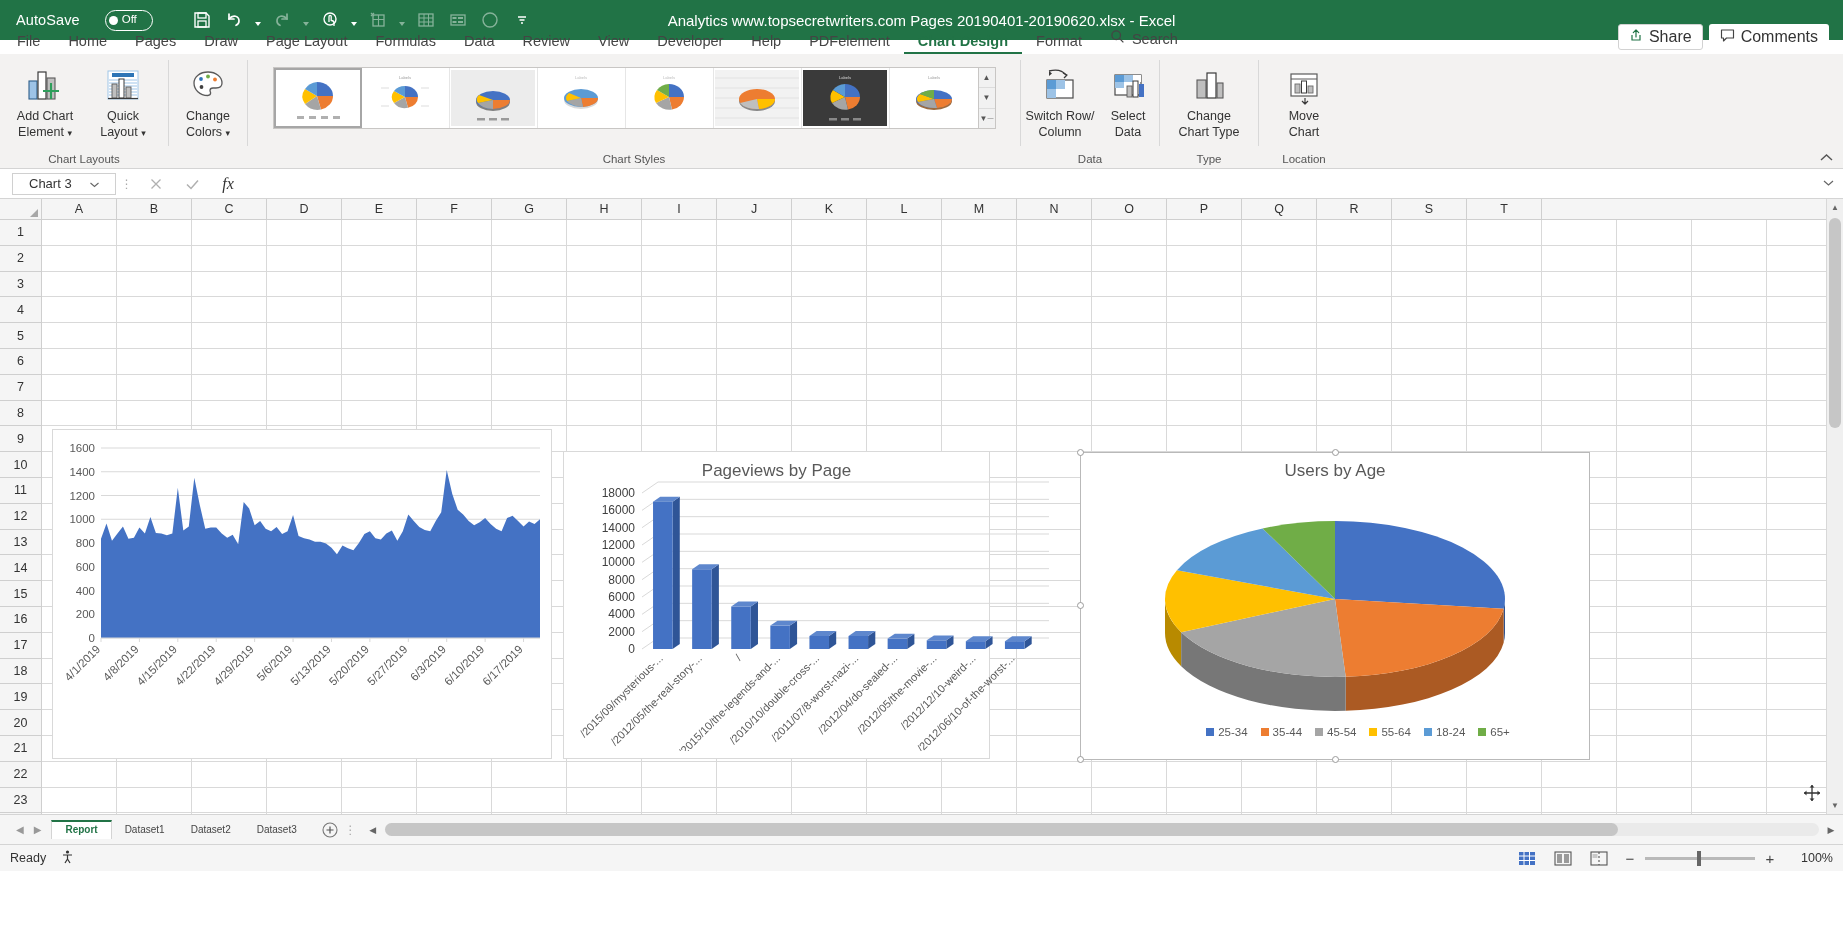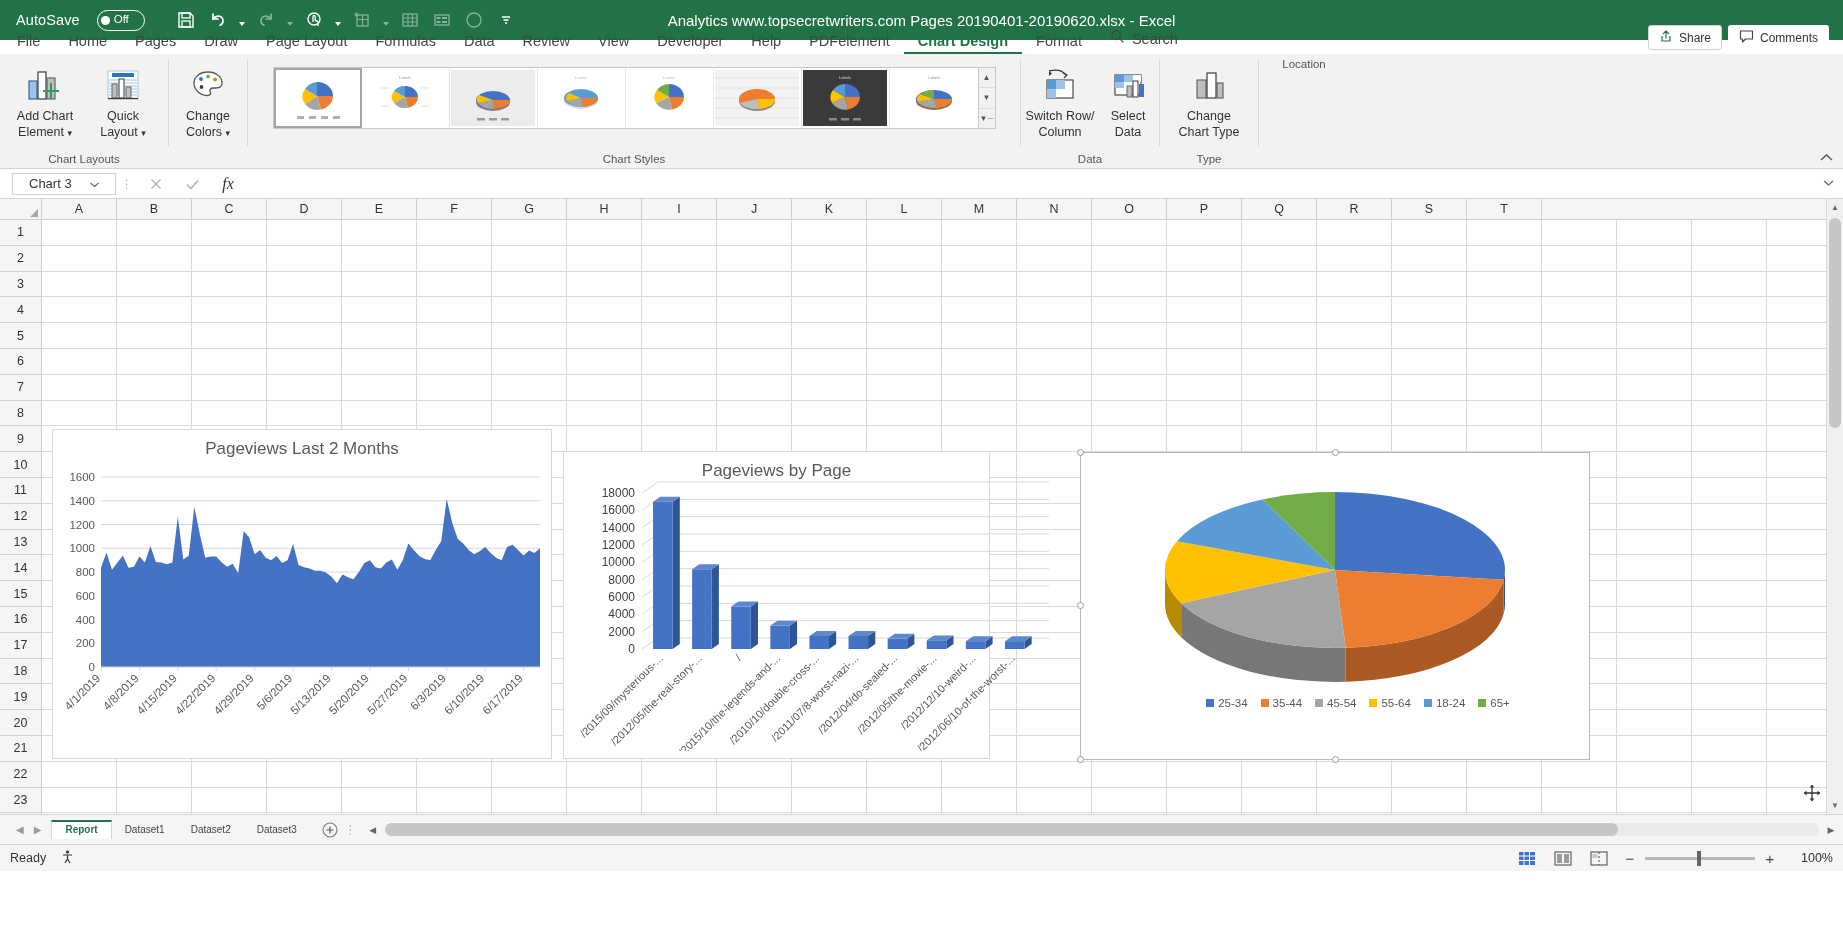--- a/index.html
+++ b/index.html
@@ -8,21 +8,21 @@
     width:1843px; height:943px; overflow:hidden;
     font-family:"Liberation Sans", sans-serif;
     background:#fff; position:relative;
     -webkit-font-smoothing:antialiased;
   }
   
   .titlebar{
     height:40px; background:#217346; display:flex; align-items:center;
     position:relative; color:#fff; font-size:14.5px;
   }
-  .tb-left{ display:flex; align-items:center; gap:8px; padding-left:16px; }
+  .tb-left{ display:flex; align-items:center; gap:16px; padding-left:16px; }
   .autosave-label{ font-size:14.5px; color:#fff; margin-right:9px; letter-spacing:.1px;}
   .toggle{
     width:48px;height:21px;border:1.6px solid #fff;border-radius:11px;
     display:flex;align-items:center;padding:0 3px;gap:4px;
   }
   .toggle .knob{width:9px;height:9px;border-radius:50%;background:#fff;}
   .toggle .state{font-size:11.5px;color:#fff;line-height:1;}
   .qat{ display:flex; align-items:center; margin-left:18px; gap:2px;}
   .qat-btn{
     width:30px;height:30px;display:flex;align-items:center;justify-content:center;
@@ -55,21 +55,21 @@
   }
   .tab{
     font-size:14.5px; color:#444; padding:0 14px 6px 14px; cursor:pointer; white-space:nowrap;
     line-height:1;
   }
   .tab.active{ color:#217346; font-weight:bold; border-bottom:2.5px solid #217346; padding-bottom:4px;}
   .search-wrap{ display:flex;align-items:center;gap:7px;padding:0 12px 6px 14px;cursor:text;}
   .search-wrap .txt{font-size:14.5px;color:#444;}
   .tabbar-right{ margin-left:auto; display:flex; align-items:center; gap:6px; padding:0 14px 4px 0;}
   .ribbon-btn{
-    display:flex;align-items:center;gap:6px;font-size:12px;color:#333;
+    display:flex;align-items:center;gap:6px;font-size:16px;color:#333;
     border:1px solid #d2d2d2;border-radius:3px;padding:3px 10px;background:#fff;cursor:pointer;
   }
   .ribbon-btn.noborder{border-color:transparent;}
 
   
   .ribbon{
     height:115px; background:#f3f2f1; border-bottom:1px solid #d4d4d4;
     display:flex; align-items:stretch; position:relative;
   }
   .rgroup{ display:flex; flex-direction:column; align-items:center; position:relative; padding:4px 0 0 0;}
@@ -573,20 +573,36 @@
         <span class="lbl">Change</span>
         <span class="lbl">Chart Type</span>
       </div>
     </div>
     <div class="rgroup-label">Type</div>
   </div>
 
   <div class="rsep"></div>
 
   <div class="rgroup" style="width:90px;">
+    <div class="rgroup-body">
+      <div class="bigbtn" style="width:84px;">
+        <span class="ico">
+          <svg width="42" height="38" viewBox="0 0 42 38">
+            <rect x="8" y="7" width="26" height="22" fill="#fff" stroke="#5a5a5a" stroke-width="1.2"></rect>
+            <path d="M8 12h26" stroke="#5a5a5a" stroke-width="1"></path>
+            <rect x="12" y="17" width="5" height="9" fill="#bfbfbf" stroke="#6a6a6a" stroke-width=".9"></rect>
+            <rect x="18.5" y="14" width="5" height="12" fill="#fff" stroke="#3a3a3a" stroke-width="1"></rect>
+            <rect x="25" y="19" width="5" height="7" fill="#bfbfbf" stroke="#6a6a6a" stroke-width=".9"></rect>
+            <path d="M22 31v5M19 34l3 3 3-3" fill="none" stroke="#3a3a3a" stroke-width="1.2" stroke-linejoin="round"></path>
+          </svg>
+        </span>
+        <span class="lbl">Move</span>
+        <span class="lbl">Chart</span>
+      </div>
+    </div>
     <div class="rgroup-label">Location</div>
   </div>
 
   <div class="collapse-ribbon">
     <svg width="13" height="9" viewBox="0 0 13 9">
         <path d="M1 7l5.5-5L12 7" fill="none" stroke="#555" stroke-width="1.4"></path>
       </svg>
   </div>
 </div>
 
@@ -670,21 +686,20 @@
         <div class="rowcell">19</div>
         <div class="rowcell">20</div>
         <div class="rowcell">21</div>
         <div class="rowcell">22</div>
         <div class="rowcell">23</div>
       </div>
     <div class="cells"></div>
   </div>
 
   <div class="chartobj bordered" style="left:52px; top:230px; width:500px; height:330px;">
-    <div class="chart-title">Pageviews Last 2 Months</div>
     <svg width="500" height="290" viewBox="0 0 500 290" style="display:block;">
       <g id="c1-ticks">
           <text x="42" y="212" text-anchor="end" font-size="11.5" fill="#595959" font-family="&quot;Liberation Sans&quot;,sans-serif">0</text>
           <text x="42" y="188.25" text-anchor="end" font-size="11.5" fill="#595959" font-family="&quot;Liberation Sans&quot;,sans-serif">200</text>
           <text x="42" y="164.5" text-anchor="end" font-size="11.5" fill="#595959" font-family="&quot;Liberation Sans&quot;,sans-serif">400</text>
           <text x="42" y="140.75" text-anchor="end" font-size="11.5" fill="#595959" font-family="&quot;Liberation Sans&quot;,sans-serif">600</text>
           <text x="42" y="117" text-anchor="end" font-size="11.5" fill="#595959" font-family="&quot;Liberation Sans&quot;,sans-serif">800</text>
           <text x="42" y="93.25" text-anchor="end" font-size="11.5" fill="#595959" font-family="&quot;Liberation Sans&quot;,sans-serif">1000</text>
           <text x="42" y="69.5" text-anchor="end" font-size="11.5" fill="#595959" font-family="&quot;Liberation Sans&quot;,sans-serif">1200</text>
           <text x="42" y="45.75" text-anchor="end" font-size="11.5" fill="#595959" font-family="&quot;Liberation Sans&quot;,sans-serif">1400</text>
@@ -801,20 +816,21 @@
           <text x="0" y="0" font-size="11" fill="#595959" font-family="&quot;Liberation Sans&quot;,sans-serif" transform="translate(334.2,178) rotate(-45)" text-anchor="end">/2012/04/do-sealed-...</text>
           <text x="0" y="0" font-size="11" fill="#595959" font-family="&quot;Liberation Sans&quot;,sans-serif" transform="translate(373.3,178) rotate(-45)" text-anchor="end">/2012/05/the-movie-...</text>
           <text x="0" y="0" font-size="11" fill="#595959" font-family="&quot;Liberation Sans&quot;,sans-serif" transform="translate(412.4,178) rotate(-45)" text-anchor="end">/2012/12/10-weird-...</text>
           <text x="0" y="0" font-size="11" fill="#595959" font-family="&quot;Liberation Sans&quot;,sans-serif" transform="translate(451.5,178) rotate(-45)" text-anchor="end">/2012/06/10-of-the-worst-...</text>
         </g>
     </svg>
   </div>
 
   <div class="chartobj" style="left:1080px; top:253px; width:510px; height:308px;">
     <div class="sel-border" style="left:0;top:0;right:0;bottom:0;"></div>
+    <div class="chart-title">Users by Age</div>
     <svg width="510" height="245" viewBox="0 0 510 245" style="display:block;">
       <g id="c3-pie">
           <path d="M 425 118 A 170 78 0 0 1 423.65949922346124 127.77599221801574 L 423.65949922346124 161.77599221801574 A 170 78 0 0 0 425 152 Z" fill="rgb(49,82,141)"></path>
           <path d="M 101.1794010807767 151.2107847420757 A 170 78 0 0 1 85 118.00000000000001 L 85 152 A 170 78 0 0 0 101.1794010807767 185.2107847420757 Z" fill="rgb(184,138,0)"></path>
           <path d="M 423.65949922346124 127.77599221801574 A 170 78 0 0 1 265.6743883199833 195.8460848174052 L 265.6743883199833 229.8460848174052 A 170 78 0 0 0 423.65949922346124 161.77599221801574 Z" fill="rgb(171,90,35)"></path>
           <path d="M 265.6743883199833 195.8460848174052 A 170 78 0 0 1 101.1794010807767 151.2107847420757 L 101.1794010807767 185.2107847420757 A 170 78 0 0 0 265.6743883199833 229.8460848174052 Z" fill="rgb(119,119,119)"></path>
           <path d="M 255 118 L 255 40 A 170 78 0 0 1 423.65949922346124 127.77599221801574 Z" fill="#4472c4"></path>
           <path d="M 255 118 L 423.65949922346124 127.77599221801574 A 170 78 0 0 1 265.6743883199833 195.8460848174052 Z" fill="#ed7d31"></path>
           <path d="M 255 118 L 265.6743883199833 195.8460848174052 A 170 78 0 0 1 101.1794010807767 151.2107847420757 Z" fill="#a5a5a5"></path>
           <path d="M 255 118 L 101.1794010807767 151.2107847420757 A 170 78 0 0 1 96.93799739899723 89.28628489059516 Z" fill="#ffc000"></path>

